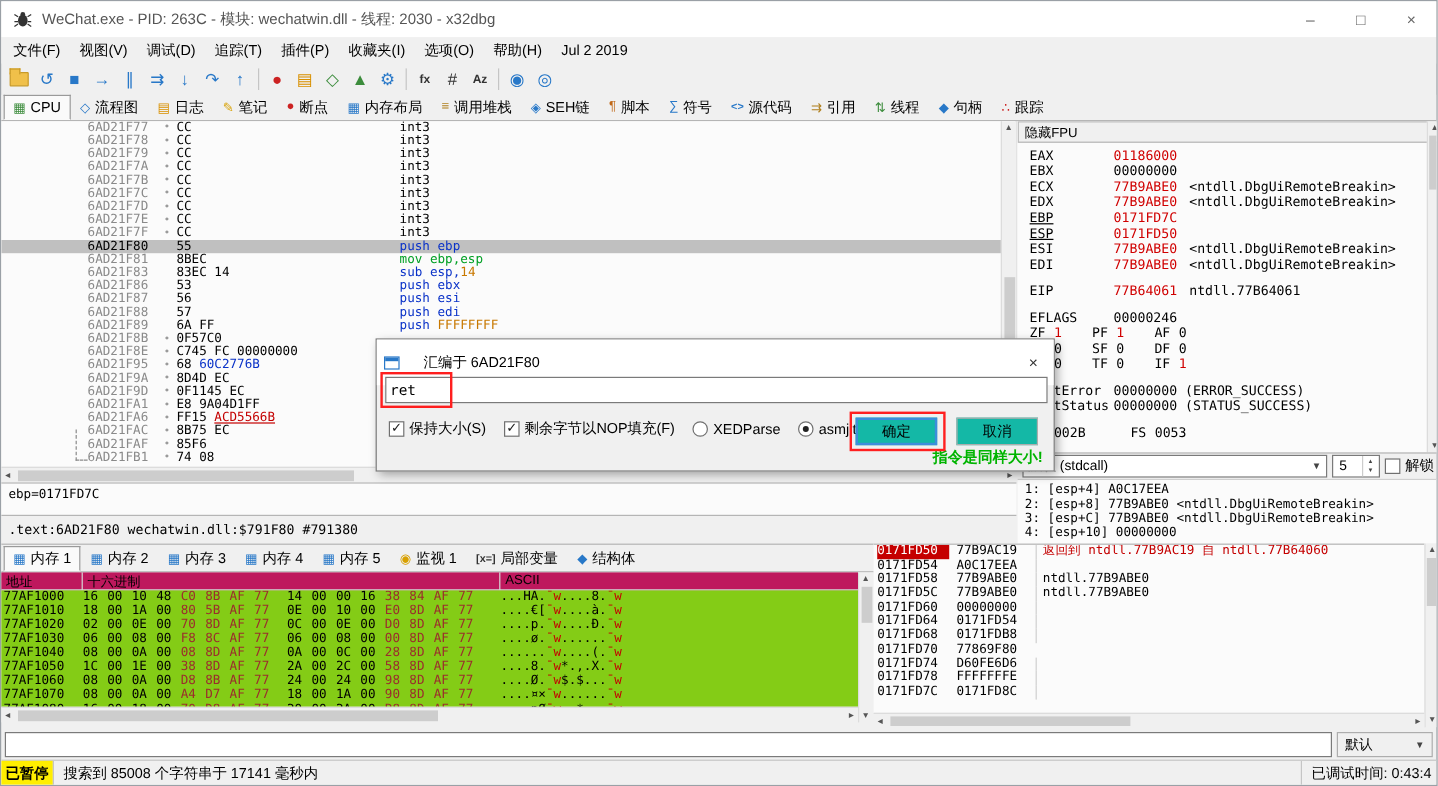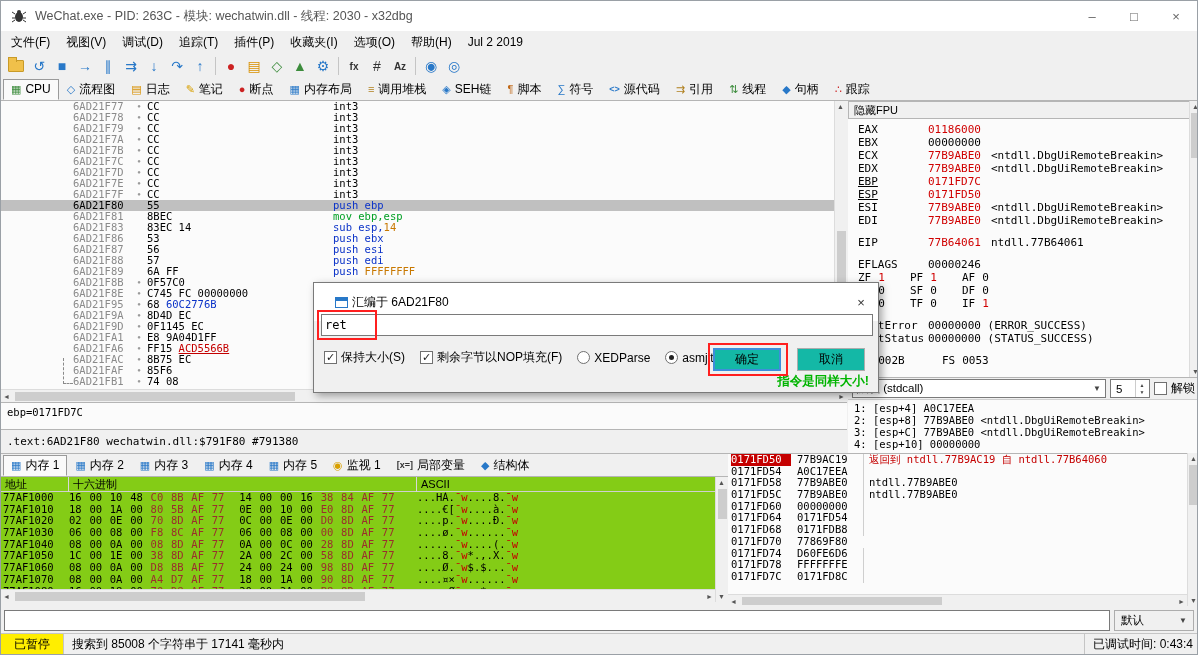--- a/index.html
+++ b/index.html
@@ -72,21 +72,21 @@
 .rcirc.on::after{content:"";position:absolute;left:3px;top:3px;width:5px;height:5px;border-radius:50%;background:#222;}
 .argspanel{position:absolute;left:847px;top:398px;width:351px;height:54px;background:#fbfbfb;border-top:1px solid #cfcfcf;padding:2px 0 0 6px;overflow:hidden;}
 .argline{font-size:10.5px;line-height:12px;white-space:nowrap;}
 
 
 .infopanel{position:absolute;left:0;top:401px;width:846px;height:28px;background:#fbfbfb;border-top:1px solid #b5b5b5;border-bottom:1px solid #b5b5b5;font-family:"DejaVu Sans Mono",monospace;font-size:10.5px;padding:3px 0 0 6px;}
 .modline{position:absolute;left:0;top:429px;width:846px;height:23px;background:#f0f0f0;font-family:"DejaVu Sans Mono",monospace;font-size:11px;display:flex;align-items:center;padding-left:6px;}
 
 
 .dumptabs{position:absolute;left:0;top:452px;width:727px;height:24px;display:flex;align-items:flex-end;background:#f0f0f0;border-top:1px solid #b5b5b5;border-bottom:1px solid #b5b5b5;padding-left:2px;}
-.dumpheader{position:absolute;left:0;top:476px;width:714px;height:15px;background:#84cc16;border-bottom:1px solid #cfcfcf;display:flex;font-size:11px;align-items:center;}
+.dumpheader{position:absolute;left:0;top:476px;width:714px;height:15px;background:#be185d;border-bottom:1px solid #cfcfcf;display:flex;font-size:11px;align-items:center;}
 .dh-addr{width:68px;padding-left:4px;border-right:1px solid #d8d8d8;}
 .dh-hex{width:348px;padding-left:4px;border-right:1px solid #d8d8d8;}
 .dh-ascii{padding-left:4px;}
 .dumprows{position:absolute;left:0;top:491px;width:714px;height:97px;background:#84cc16;overflow:hidden;}
 .hrow{display:flex;height:11.7px;line-height:11.7px;font-size:10.5px;}
 .haddr{width:68px;padding-left:2px;font-family:"DejaVu Sans Mono",monospace;}
 .hbytes{width:348px;display:flex;}
 .hb{width:20.4px;font-family:"DejaVu Sans Mono",monospace;}
 .hb.g8{margin-left:7px;}
 .hb.ptr{color:#9b2d2d;}
@@ -111,28 +111,28 @@
 .sbh::after{content:"►";position:absolute;right:2px;top:3px;font-size:7px;color:#555;}
 .sbv::before{content:"▲";position:absolute;top:2px;left:2px;font-size:7px;color:#555;}
 .sbv::after{content:"▼";position:absolute;bottom:2px;left:2px;font-size:7px;color:#555;}
 .thumb{position:absolute;background:#cdcdcd;}
 
 
 .cmdbar{position:absolute;left:0;top:607px;width:1196px;height:25px;display:flex;align-items:center;gap:4px;padding:0 3px;}
 .cmdinput{flex:1;height:21px;border:1px solid #7a7a7a;background:#fff;font-family:"DejaVu Sans Mono",monospace;font-size:12px;padding:0 4px;}
 .cmddrop{width:80px;height:21px;border:1px solid #adadad;background:#f0f0f0;display:flex;align-items:center;padding:0 6px;font-size:11.5px;}
 .statusbar{position:absolute;left:0;top:632px;width:1196px;height:21px;background:#f0f0f0;border-top:1px solid #c5c5c5;display:flex;align-items:stretch;font-size:12px;}
-.paused{width:62px;background:#ffee00;display:flex;align-items:center;justify-content:center;font-weight:normal;}
+.paused{width:43px;background:#ffee00;display:flex;align-items:center;justify-content:center;font-weight:bold;}
 .sbsep{width:1px;background:#c5c5c5;}
 .sbmsg{display:flex;align-items:center;padding-left:8px;flex:1;}
 .sbtime{display:flex;align-items:center;padding:0 4px 0 8px;border-left:1px solid #c5c5c5;white-space:nowrap;}
 
 
 .dialog{position:absolute;left:312px;top:281px;width:566px;height:111px;background:#f0f0f0;border:1px solid #7a7a7a;box-shadow:3px 3px 8px rgba(0,0,0,.35);z-index:50;}
-.dlgtitle{height:38px;background:#fff;display:flex;align-items:center;padding-left:21px;gap:4px;font-size:12px;}
+.dlgtitle{height:38px;background:#fff;display:flex;align-items:center;padding-left:6px;gap:20px;font-size:12px;}
 .dlgicon{width:13px;height:11px;border:1px solid #2878c8;position:relative;}
 .dlgicon::before{content:"";position:absolute;left:0;top:0;right:0;height:3px;background:#2878c8;}
 .dlgclose{margin-left:auto;width:34px;height:24px;display:flex;align-items:center;justify-content:center;color:#333;font-size:13px;}
 .asm-input{position:absolute;left:7px;top:31px;width:552px;height:22px;border:1px solid #7a7a7a;background:#fff;font-family:"DejaVu Sans Mono",monospace;font-size:12px;padding:0 3px;}
 .dlgrow{position:absolute;left:10px;top:66px;display:flex;align-items:center;gap:15px;font-size:12px;white-space:nowrap;}
 .btn{position:absolute;width:68px;height:23px;background:#14b8a6;border:1px solid #adadad;display:flex;align-items:center;justify-content:center;}
 .btn.ok{left:399px;top:65px;border:2px solid #3d8edb;}
 .btn.cancel{left:483px;top:65px;}
 .dlggreen{position:absolute;right:9px;top:90px;color:#00b400;font-weight:bold;font-size:12.5px;}
 .redbox{position:absolute;border:2px solid #ff1f1f;z-index:60;}

